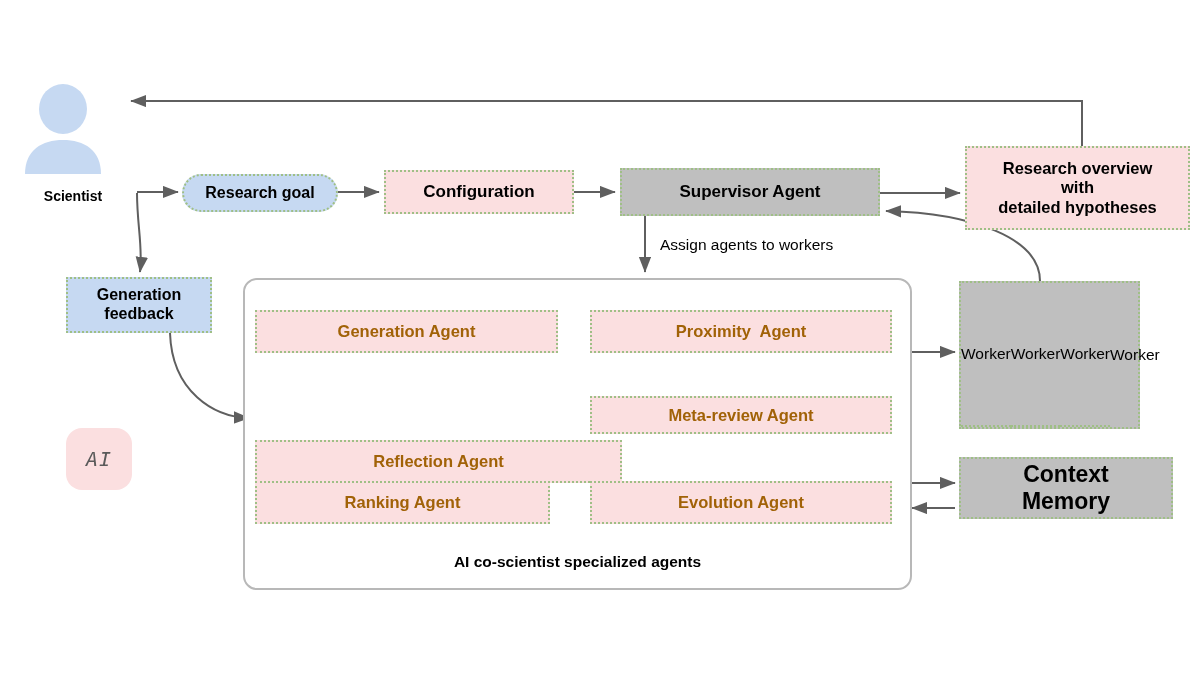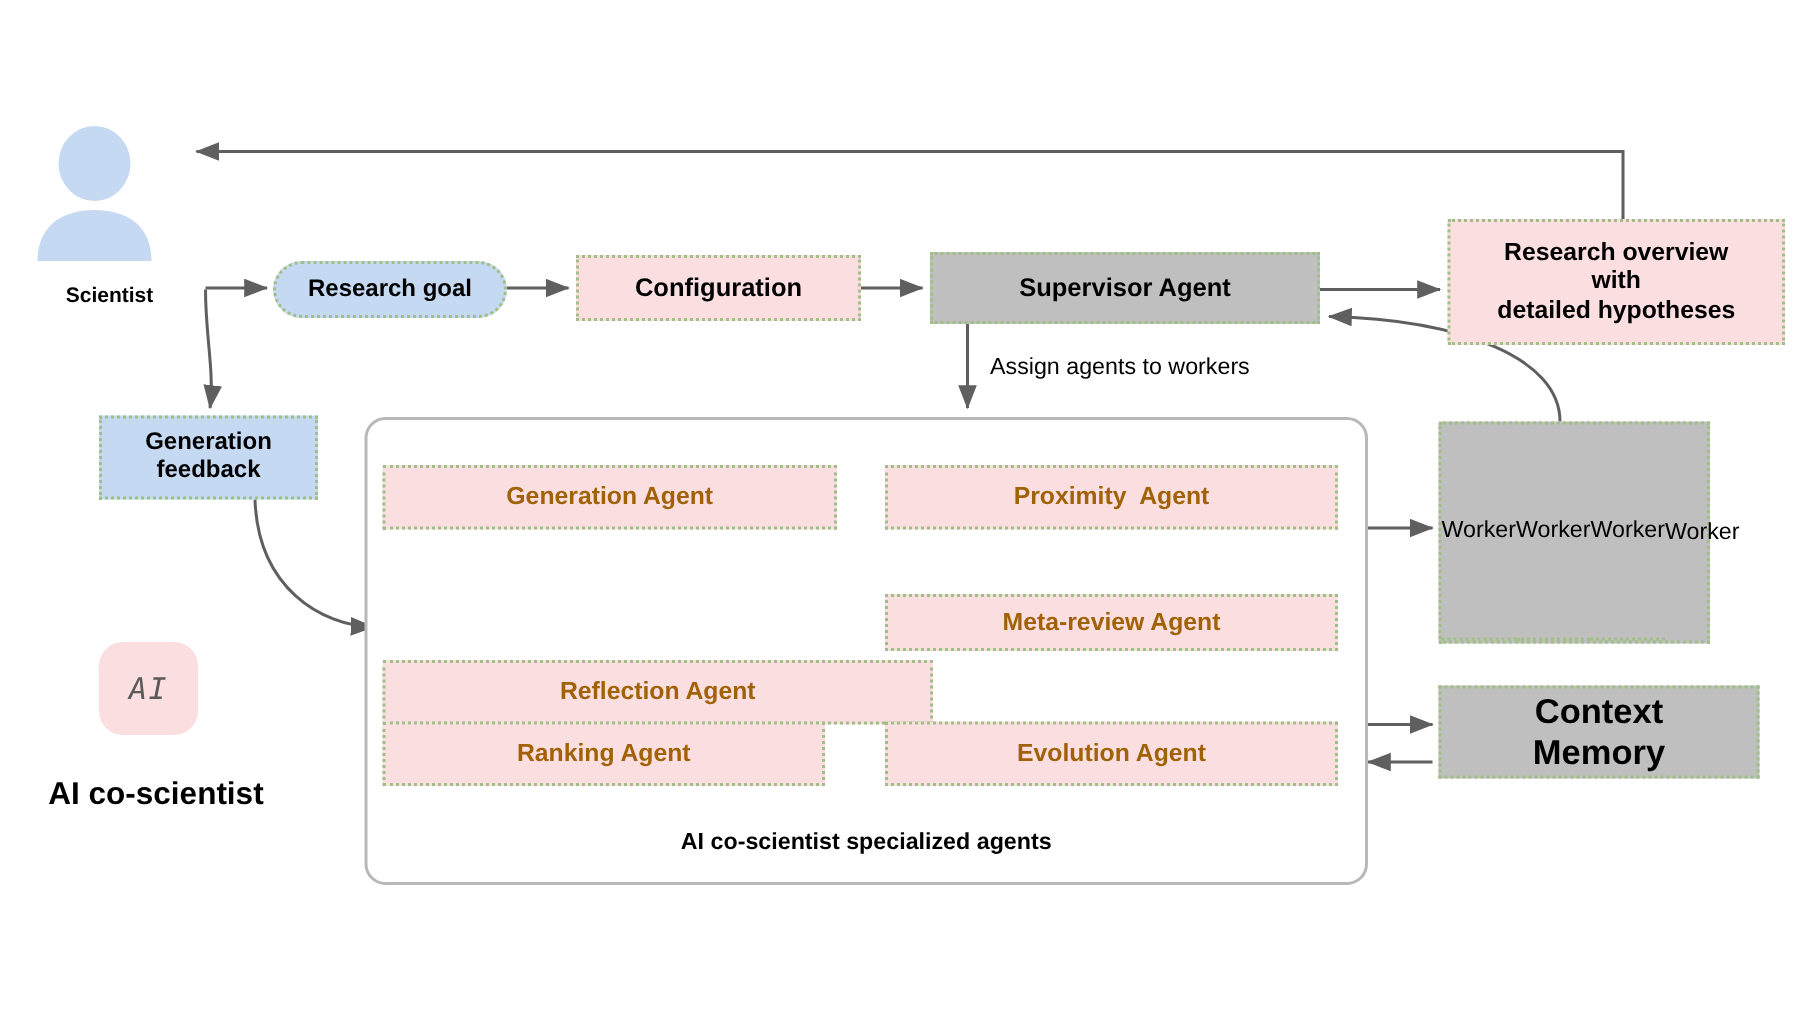--- a/index.html
+++ b/index.html
@@ -233,21 +233,20 @@
     </g>
   </svg>
 
   <svg id="scientist-icon" viewBox="0 0 82 90">
     <ellipse cx="41" cy="25" rx="24" ry="25" fill="#c6d9f2"></ellipse>
     <path d="M3,90 C3,66 20,56 41,56 C62,56 79,66 79,90 Z" fill="#c6d9f2"></path>
   </svg>
   <div id="scientist-label">Scientist</div>
 
   <div id="ai-logo">AI</div>
-  <div id="ai-label">AI co-scientist</div>
 
   <div class="node blue" id="n-research-goal">Research goal</div>
 
   <div class="node pink" id="n-configuration">Configuration</div>
 
   <div class="node grey" id="n-supervisor">Supervisor Agent</div>
 
   <div class="node pink" id="n-overview">
     <div>
       <div>Research overview</div>

